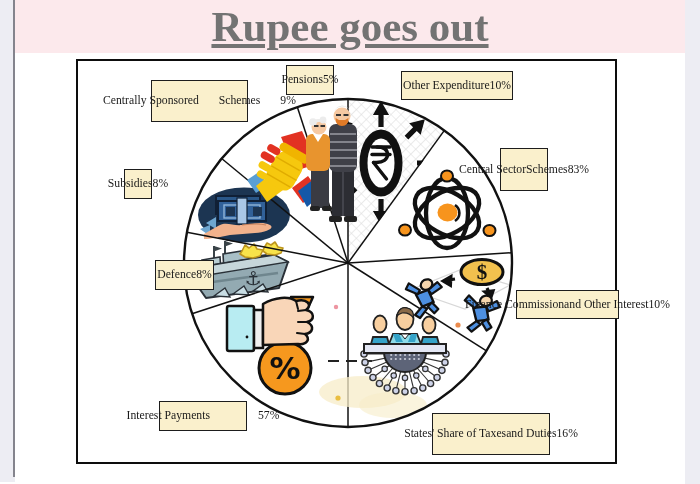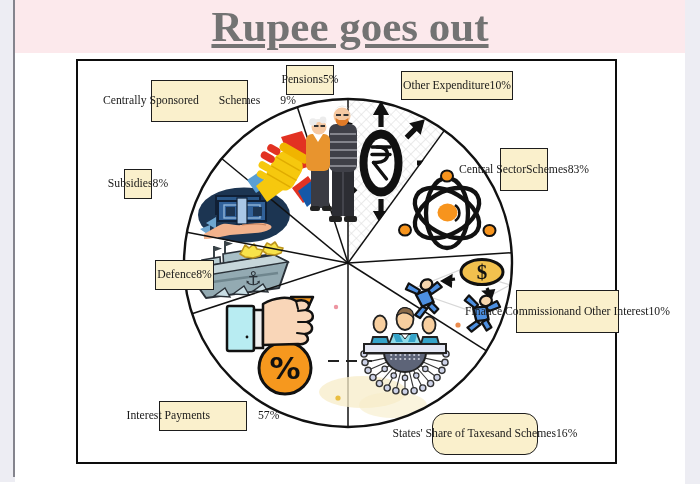--- a/index.html
+++ b/index.html
@@ -334,28 +334,28 @@
   <div class="labels" id="labels">
       <div class="label-box" style="left: 401px; top: 71px; width: 112px; height: 29px;">
         <div>Other Expenditure</div>
         <div>10%</div>
       </div>
       <div class="label-box" style="left: 500px; top: 148px; width: 48px; height: 43px;">
         <div>Central Sector</div>
         <div>Schemes</div>
         <div>83%</div>
       </div>
-      <div class="label-box" style="left: 516px; top: 290px; width: 103px; height: 43px; justify-content: center;">
+      <div class="label-box" style="left: 516px; top: 290px; width: 103px; height: 29px; justify-content: center;">
         <div>Finance Commission</div>
         <div>and Other Interest</div>
         <div>10%</div>
       </div>
-      <div class="label-box" style="left: 432px; top: 413px; width: 106px; height: 42px; border-radius: 13px;">
+      <div class="label-box" style="left: 432px; top: 413px; width: 118px; height: 42px;">
         <div>States' Share of Taxes</div>
-        <div>and Schemes</div>
+        <div>and Duties</div>
         <div>16%</div>
       </div>
       <div class="label-box" style="left: 159px; top: 401px; width: 88px; height: 30px; gap: 48px;">
         <div>Interest Payments</div>
         <div>57%</div>
       </div>
       <div class="label-box" style="left: 147px; top: 260px; width: 59px; height: 30px; margin-left: 8px;">
         <div>Defence</div>
         <div>8%</div>
       </div>

